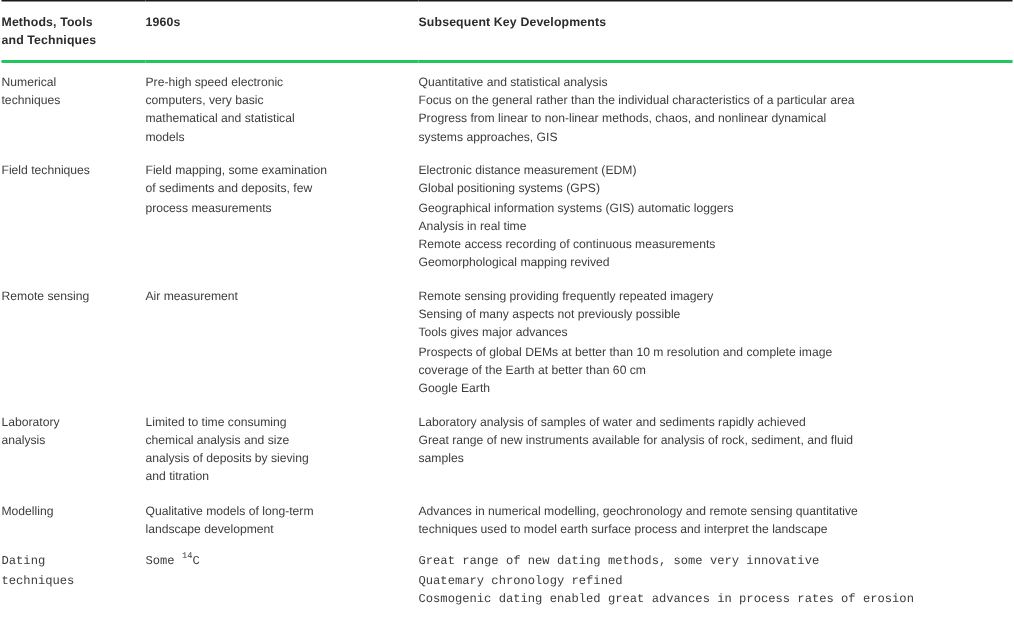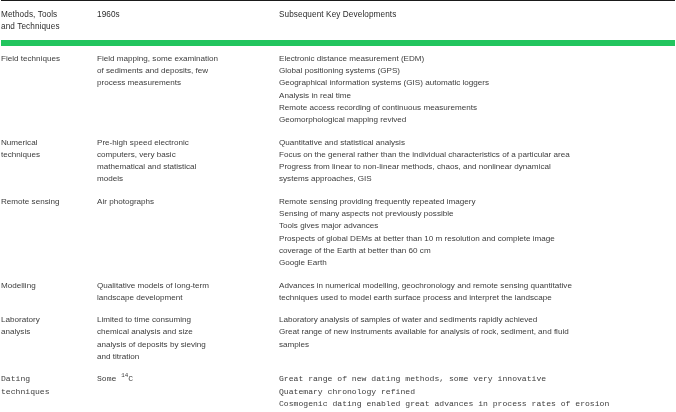--- a/index.html
+++ b/index.html
@@ -29,28 +29,28 @@
     table-layout: fixed;
   }
 
   
   col.c1 { width: 96px; }
   col.c2 { width: 182px; }
   col.c3 { width: 396px; }
 
   thead tr.header-row th {
     font-size: 8.2px;
-    font-weight: normal;
+    font-weight: bold;
     color: #2b2b2b;
     text-align: left;
     vertical-align: top;
     line-height: 12.4px;
     padding: 8px 6px 6px 0;
     border-top: 1.6px solid #1a1a1a;
-    border-bottom: 6px solid #22c55e;
+    border-bottom: 2px solid #22c55e;
     letter-spacing: 0.1px;
   }
   thead tr.header-row th .hdr-line { display: block; white-space: nowrap; }
 
   tbody td {
     font-size: 8.1px;
     line-height: 12.3px;
     color: #3c3c3c;
     text-align: left;
     vertical-align: top;
@@ -92,100 +92,100 @@
             <span class="hdr-line">1960s</span>
           </th>
         <th>
             <span class="hdr-line">Subsequent Key Developments</span>
           </th>
       </tr>
     </thead>
     <tbody>
         <tr>
           <td>
+            <span class="cell-line">Numerical</span>
+            <span class="cell-line">techniques</span>
+          </td>
+          <td>
+            <span class="cell-line">Pre-high speed electronic</span>
+            <span class="cell-line">computers, very basic</span>
+            <span class="cell-line">mathematical and statistical</span>
+            <span class="cell-line">models</span>
+          </td>
+          <td>
+            <span class="cell-line">Quantitative and statistical analysis</span>
+            <span class="cell-line">Focus on the general rather than the individual characteristics of a particular area</span>
+            <span class="cell-line">Progress from linear to non-linear methods, chaos, and nonlinear dynamical</span>
+            <span class="cell-line">systems approaches, GIS</span>
+          </td>
+        </tr>
+        <tr>
+          <td>
             <span class="cell-line">Field techniques</span>
           </td>
           <td>
             <span class="cell-line">Field mapping, some examination</span>
             <span class="cell-line">of sediments and deposits, few</span>
             <span class="cell-line">process measurements</span>
           </td>
           <td>
             <span class="cell-line">Electronic distance measurement (EDM)</span>
             <span class="cell-line">Global positioning systems (GPS)</span>
             <span class="cell-line">Geographical information systems (GIS) automatic loggers</span>
             <span class="cell-line">Analysis in real time</span>
             <span class="cell-line">Remote access recording of continuous measurements</span>
             <span class="cell-line">Geomorphological mapping revived</span>
           </td>
         </tr>
         <tr>
           <td>
-            <span class="cell-line">Numerical</span>
-            <span class="cell-line">techniques</span>
-          </td>
-          <td>
-            <span class="cell-line">Pre-high speed electronic</span>
-            <span class="cell-line">computers, very basic</span>
-            <span class="cell-line">mathematical and statistical</span>
-            <span class="cell-line">models</span>
-          </td>
-          <td>
-            <span class="cell-line">Quantitative and statistical analysis</span>
-            <span class="cell-line">Focus on the general rather than the individual characteristics of a particular area</span>
-            <span class="cell-line">Progress from linear to non-linear methods, chaos, and nonlinear dynamical</span>
-            <span class="cell-line">systems approaches, GIS</span>
-          </td>
-        </tr>
-        <tr>
-          <td>
             <span class="cell-line">Remote sensing</span>
           </td>
           <td>
-            <span class="cell-line">Air photographs</span>
+            <span class="cell-line">Air measurement</span>
           </td>
           <td>
             <span class="cell-line">Remote sensing providing frequently repeated imagery</span>
             <span class="cell-line">Sensing of many aspects not previously possible</span>
             <span class="cell-line">Tools gives major advances</span>
             <span class="cell-line">Prospects of global DEMs at better than 10 m resolution and complete image</span>
             <span class="cell-line">coverage of the Earth at better than 60 cm</span>
             <span class="cell-line">Google Earth</span>
           </td>
         </tr>
         <tr>
           <td>
-            <span class="cell-line">Modelling</span>
-          </td>
-          <td>
-            <span class="cell-line">Qualitative models of long-term</span>
-            <span class="cell-line">landscape development</span>
-          </td>
-          <td>
-            <span class="cell-line">Advances in numerical modelling, geochronology and remote sensing quantitative</span>
-            <span class="cell-line">techniques used to model earth surface process and interpret the landscape</span>
-          </td>
-        </tr>
-        <tr>
-          <td>
             <span class="cell-line">Laboratory</span>
             <span class="cell-line">analysis</span>
           </td>
           <td>
             <span class="cell-line">Limited to time consuming</span>
             <span class="cell-line">chemical analysis and size</span>
             <span class="cell-line">analysis of deposits by sieving</span>
             <span class="cell-line">and titration</span>
           </td>
           <td>
             <span class="cell-line">Laboratory analysis of samples of water and sediments rapidly achieved</span>
             <span class="cell-line">Great range of new instruments available for analysis of rock, sediment, and fluid</span>
             <span class="cell-line">samples</span>
           </td>
         </tr>
+        <tr>
+          <td>
+            <span class="cell-line">Modelling</span>
+          </td>
+          <td>
+            <span class="cell-line">Qualitative models of long-term</span>
+            <span class="cell-line">landscape development</span>
+          </td>
+          <td>
+            <span class="cell-line">Advances in numerical modelling, geochronology and remote sensing quantitative</span>
+            <span class="cell-line">techniques used to model earth surface process and interpret the landscape</span>
+          </td>
+        </tr>
         <tr class="last-row">
           <td>
             <span class="cell-line">Dating</span>
             <span class="cell-line">techniques</span>
           </td>
           <td>
             <span class="cell-line">Some <sup class="iso">14</sup>C</span>
           </td>
           <td>
             <span class="cell-line">Great range of new dating methods, some very innovative</span>

